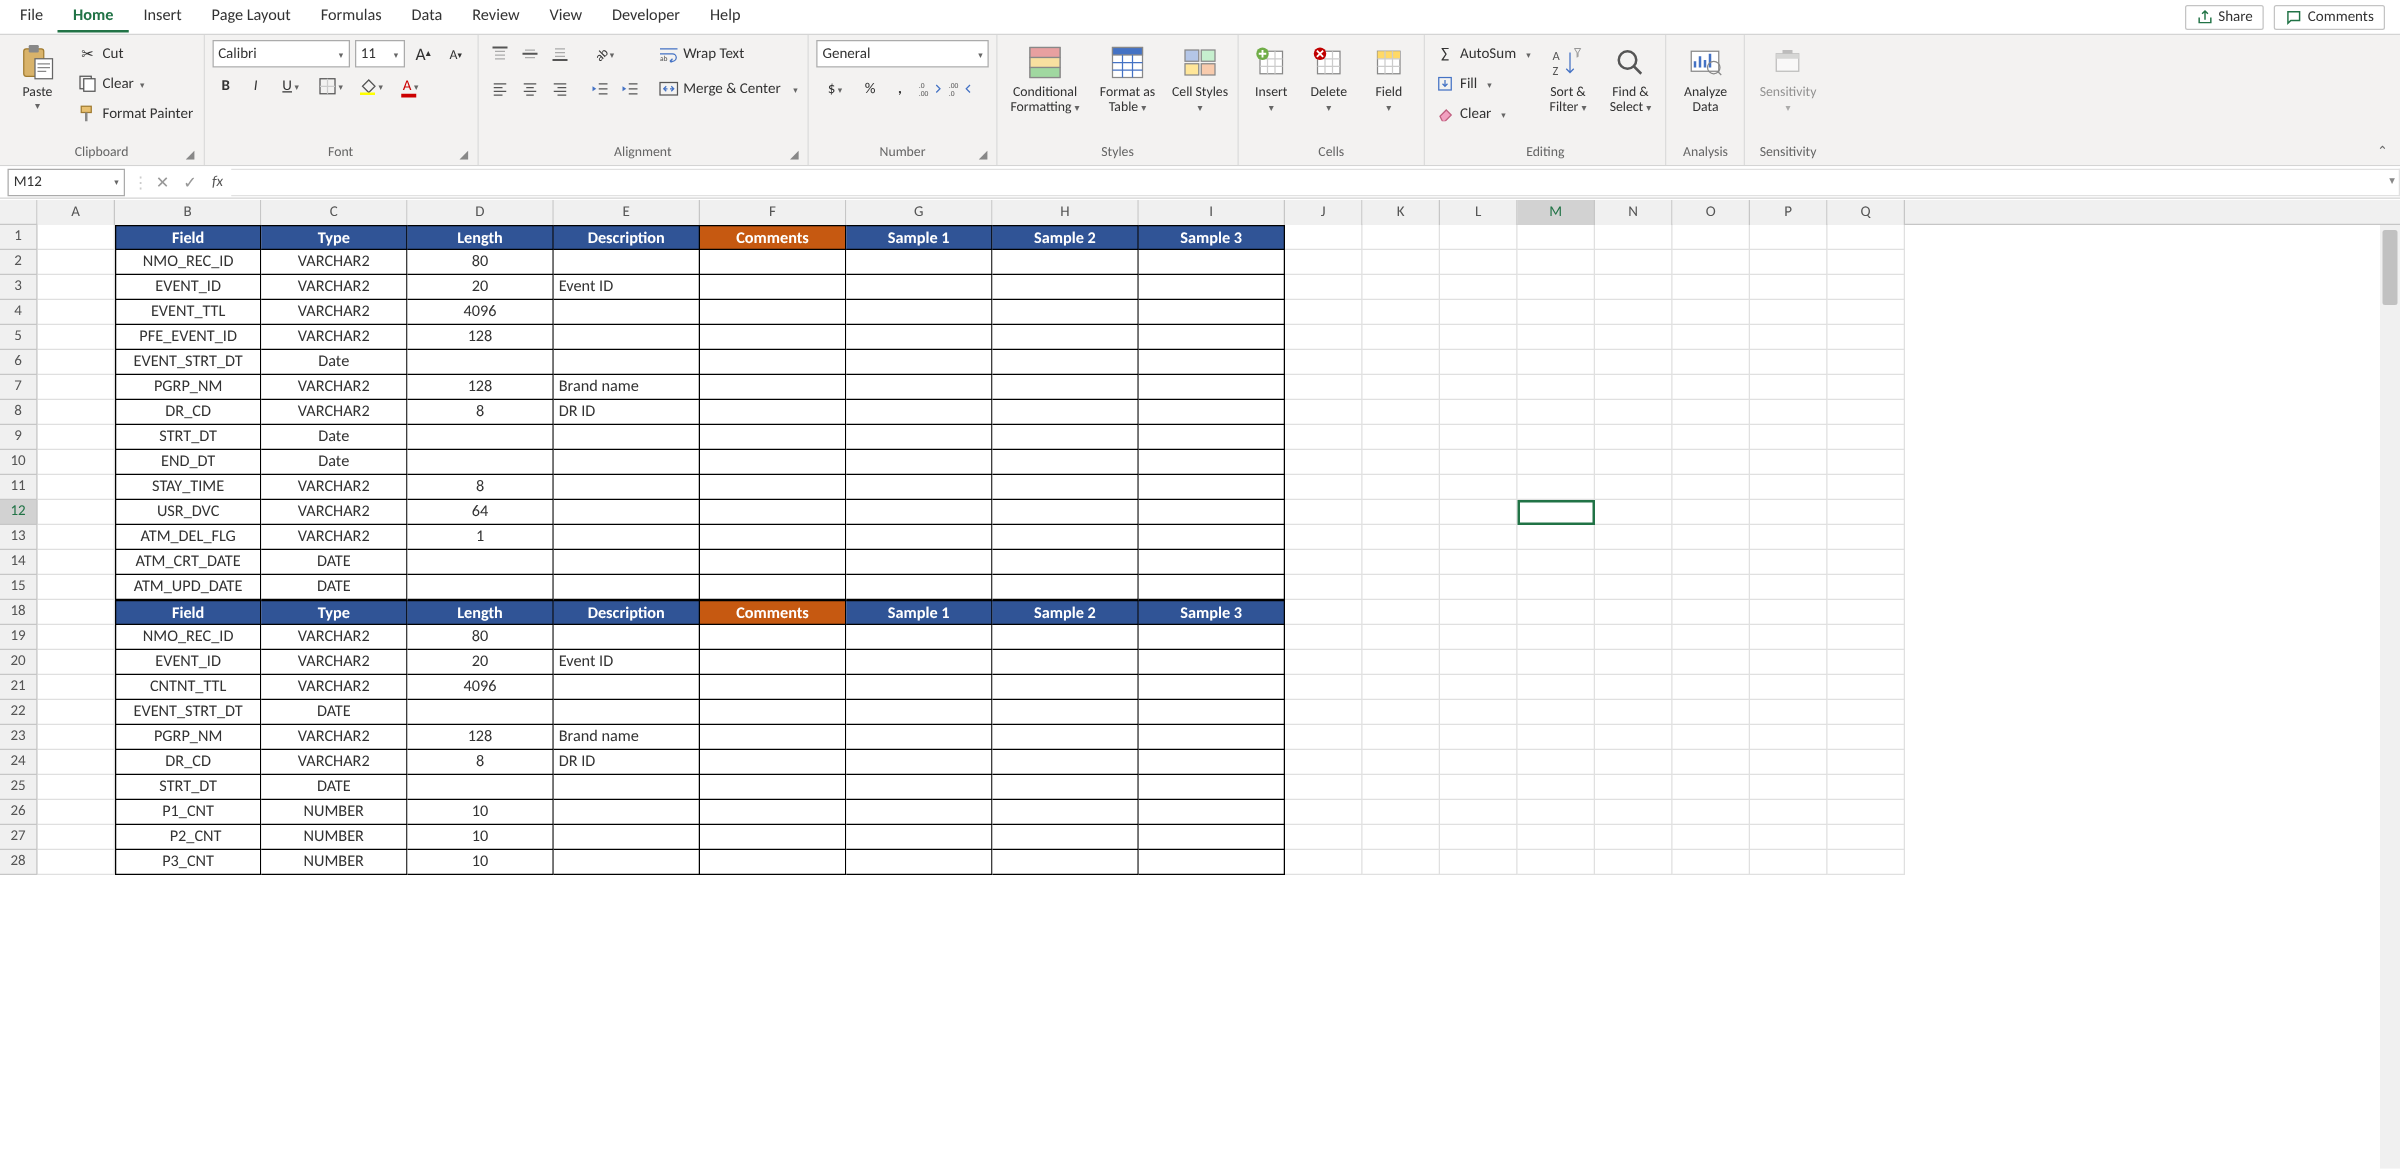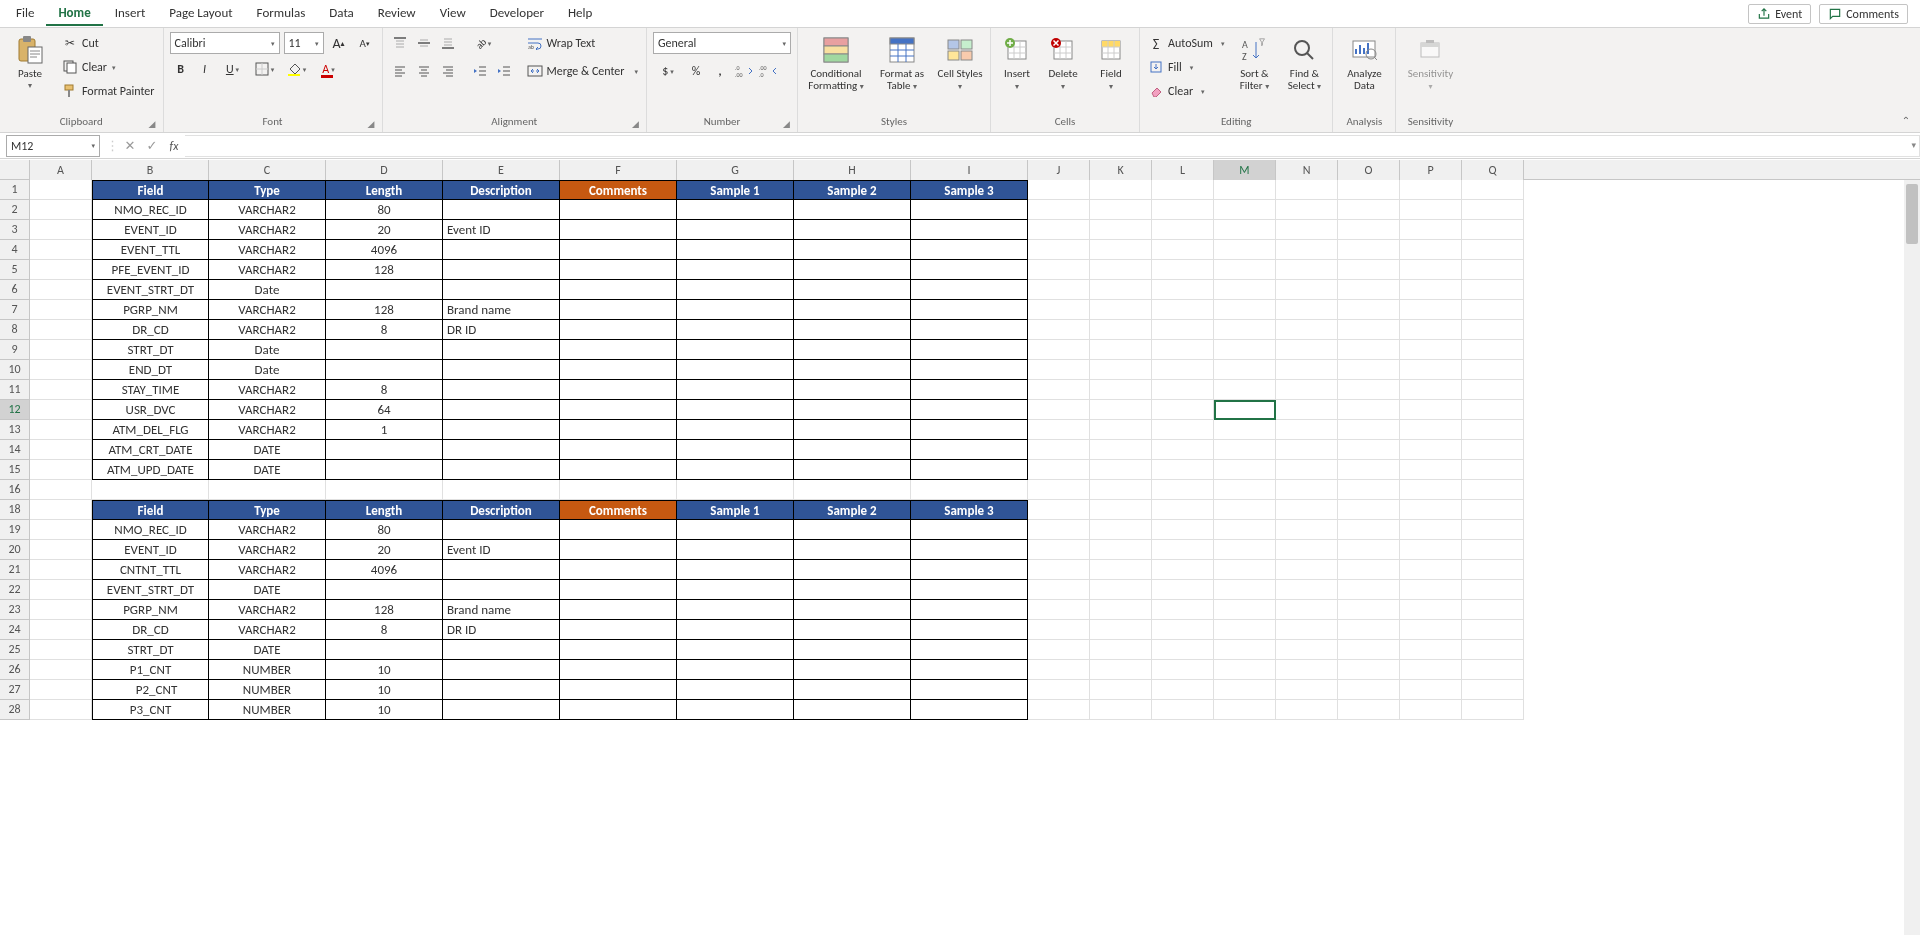--- a/index.html
+++ b/index.html
@@ -82,21 +82,21 @@
     <div class="tab">Data</div>
     <div class="tab">Review</div>
     <div class="tab">View</div>
     <div class="tab">Developer</div>
     <div class="tab">Help</div>
     <div class="tabs-right">
     <div class="share-btn">
       <svg viewBox="0 0 24 24" fill="none" stroke="#217346" stroke-width="2">
           <path d="M4 12v7h16v-7M12 3v12M8 7l4-4 4 4"></path>
         </svg>
-      <span>Event</span>
+      <span>Share</span>
     </div>
     <div class="comments-btn">
       <svg viewBox="0 0 24 24" fill="none" stroke="#217346" stroke-width="2">
           <path d="M4 4h16v12H8l-4 4z"></path>
         </svg>
       <span>Comments</span>
     </div>
   </div>
 </div>
 
@@ -809,40 +809,20 @@
         <div class="cell" style="width: 62px;"></div>
         <div class="cell" style="width: 62px;"></div>
         <div class="cell" style="width: 62px;"></div>
         <div class="cell" style="width: 62px;"></div>
         <div class="cell" style="width: 62px;"></div>
         <div class="cell" style="width: 62px;"></div>
         <div class="cell" style="width: 62px;"></div>
         <div class="cell" style="width: 62px;"></div>
       </div>
       <div class="row">
-        <div class="rh">16</div>
-        <div class="cell" style="width: 62px;"></div>
-        <div class="cell" style="width: 117px;"></div>
-        <div class="cell" style="width: 117px;"></div>
-        <div class="cell" style="width: 117px;"></div>
-        <div class="cell" style="width: 117px;"></div>
-        <div class="cell" style="width: 117px;"></div>
-        <div class="cell" style="width: 117px;"></div>
-        <div class="cell" style="width: 117px;"></div>
-        <div class="cell" style="width: 117px;"></div>
-        <div class="cell" style="width: 62px;"></div>
-        <div class="cell" style="width: 62px;"></div>
-        <div class="cell" style="width: 62px;"></div>
-        <div class="cell" style="width: 62px;"></div>
-        <div class="cell" style="width: 62px;"></div>
-        <div class="cell" style="width: 62px;"></div>
-        <div class="cell" style="width: 62px;"></div>
-        <div class="cell" style="width: 62px;"></div>
-      </div>
-      <div class="row">
         <div class="rh">18</div>
         <div class="cell" style="width: 62px;"></div>
         <div class="cell tbl hdr-blue left-edge" style="width: 117px;">Field</div>
         <div class="cell tbl hdr-blue" style="width: 117px;">Type</div>
         <div class="cell tbl hdr-blue" style="width: 117px;">Length</div>
         <div class="cell tbl hdr-blue" style="width: 117px;">Description</div>
         <div class="cell tbl hdr-orange" style="width: 117px;">Comments</div>
         <div class="cell tbl hdr-blue" style="width: 117px;">Sample 1</div>
         <div class="cell tbl hdr-blue" style="width: 117px;">Sample 2</div>
         <div class="cell tbl hdr-blue" style="width: 117px;">Sample 3</div>

